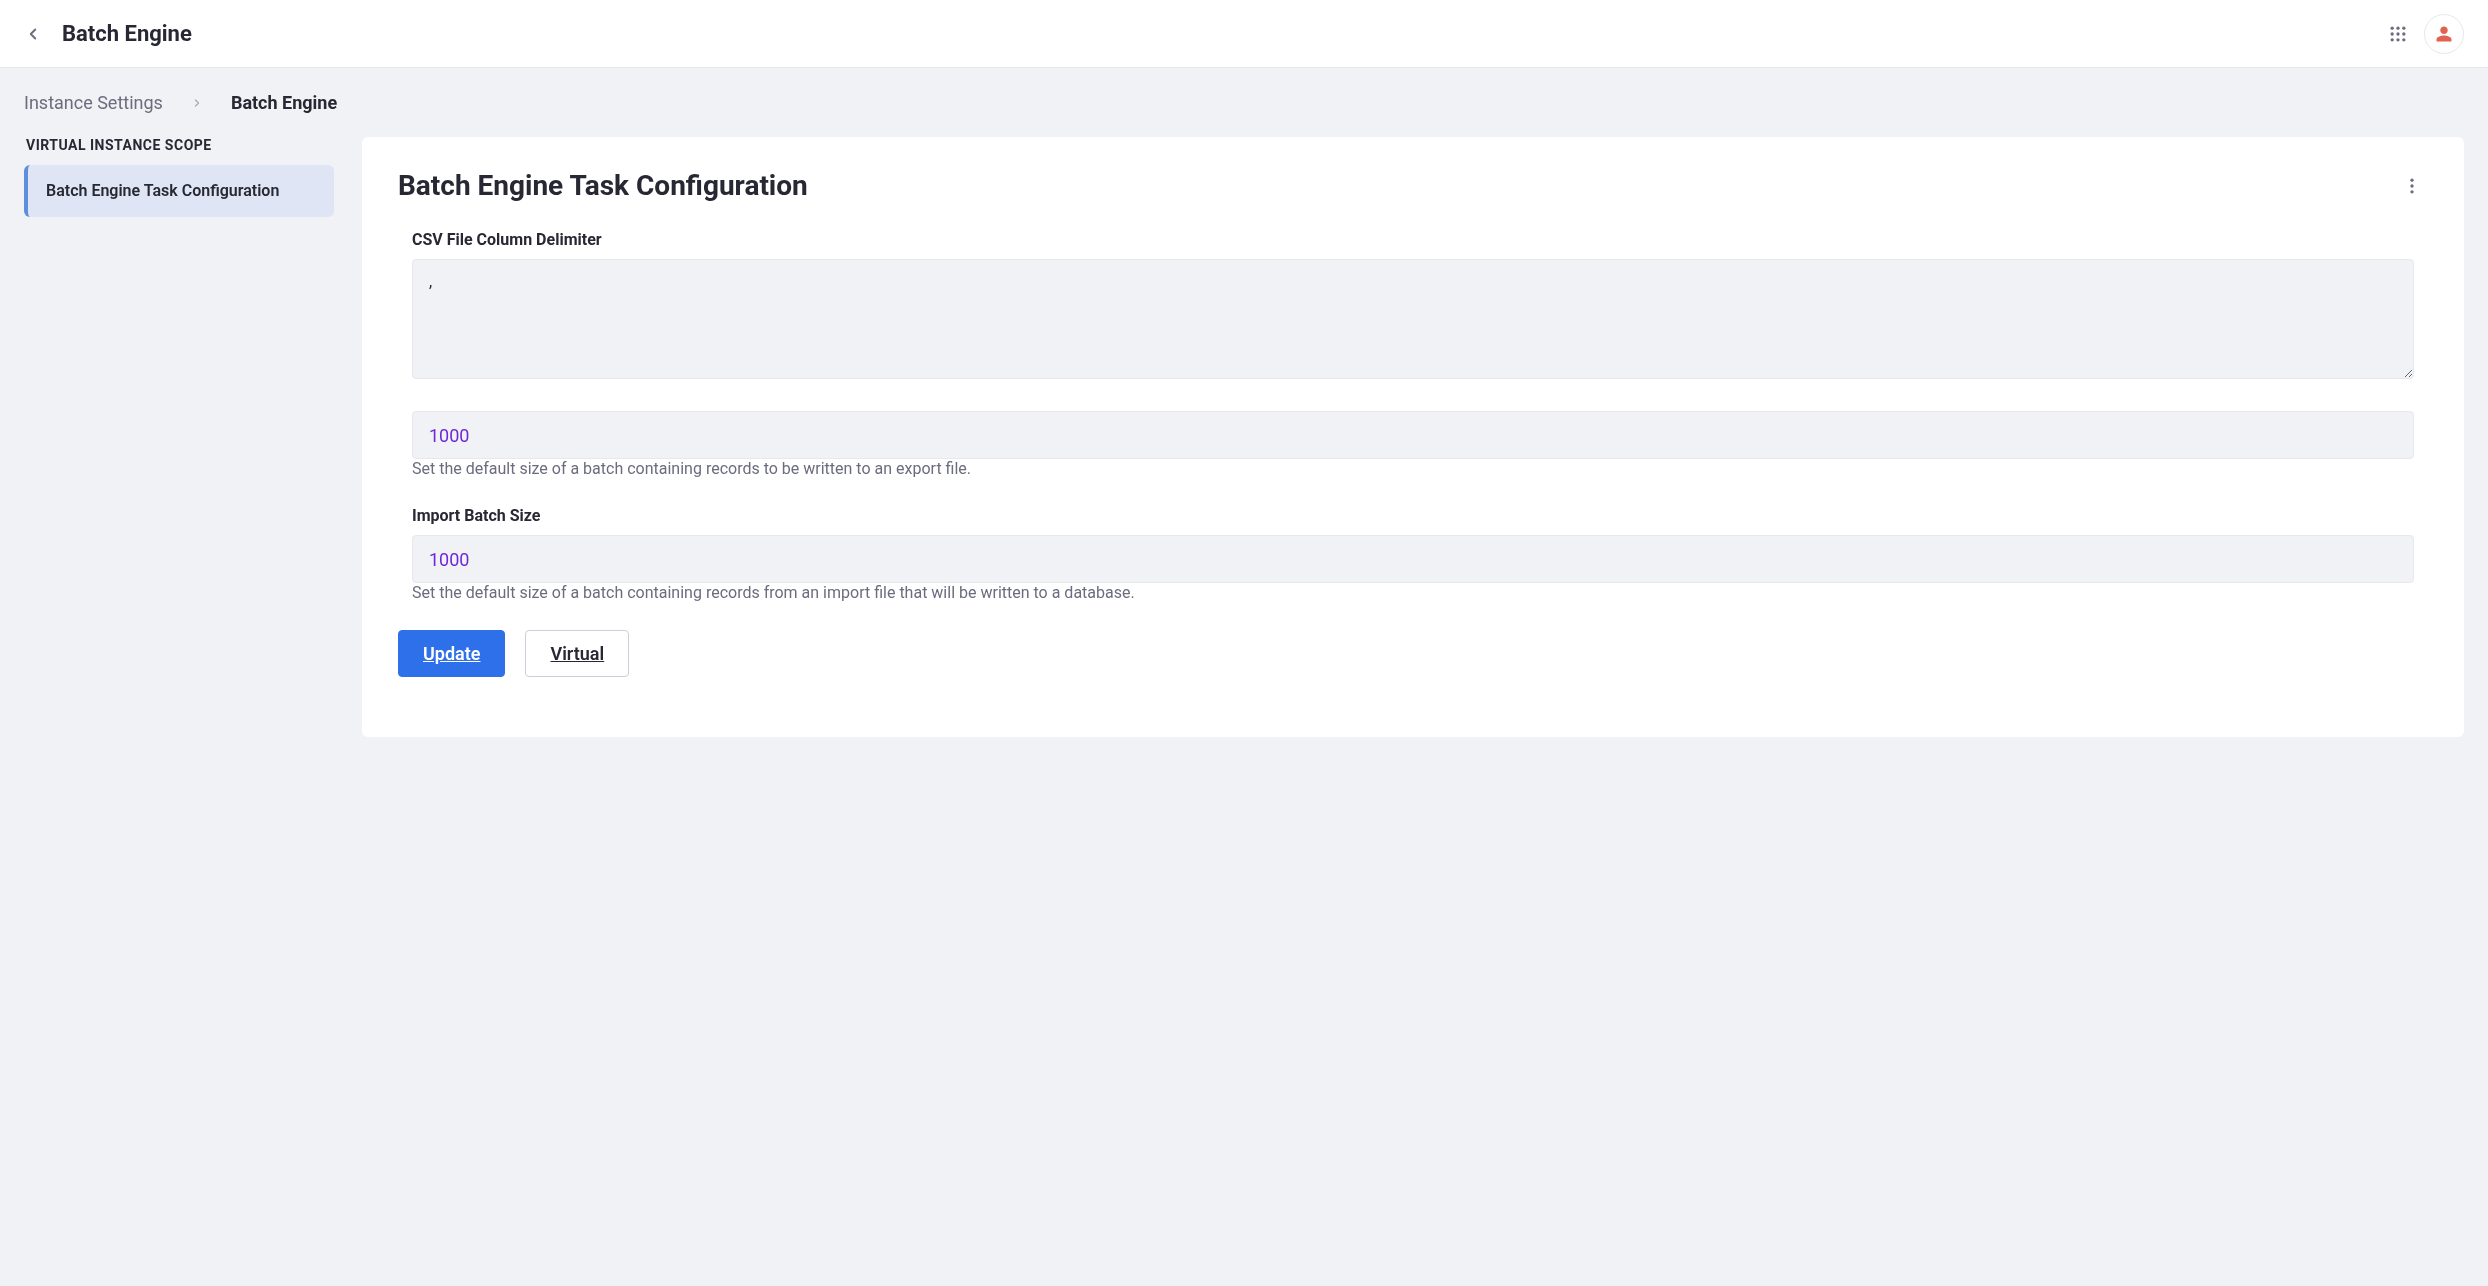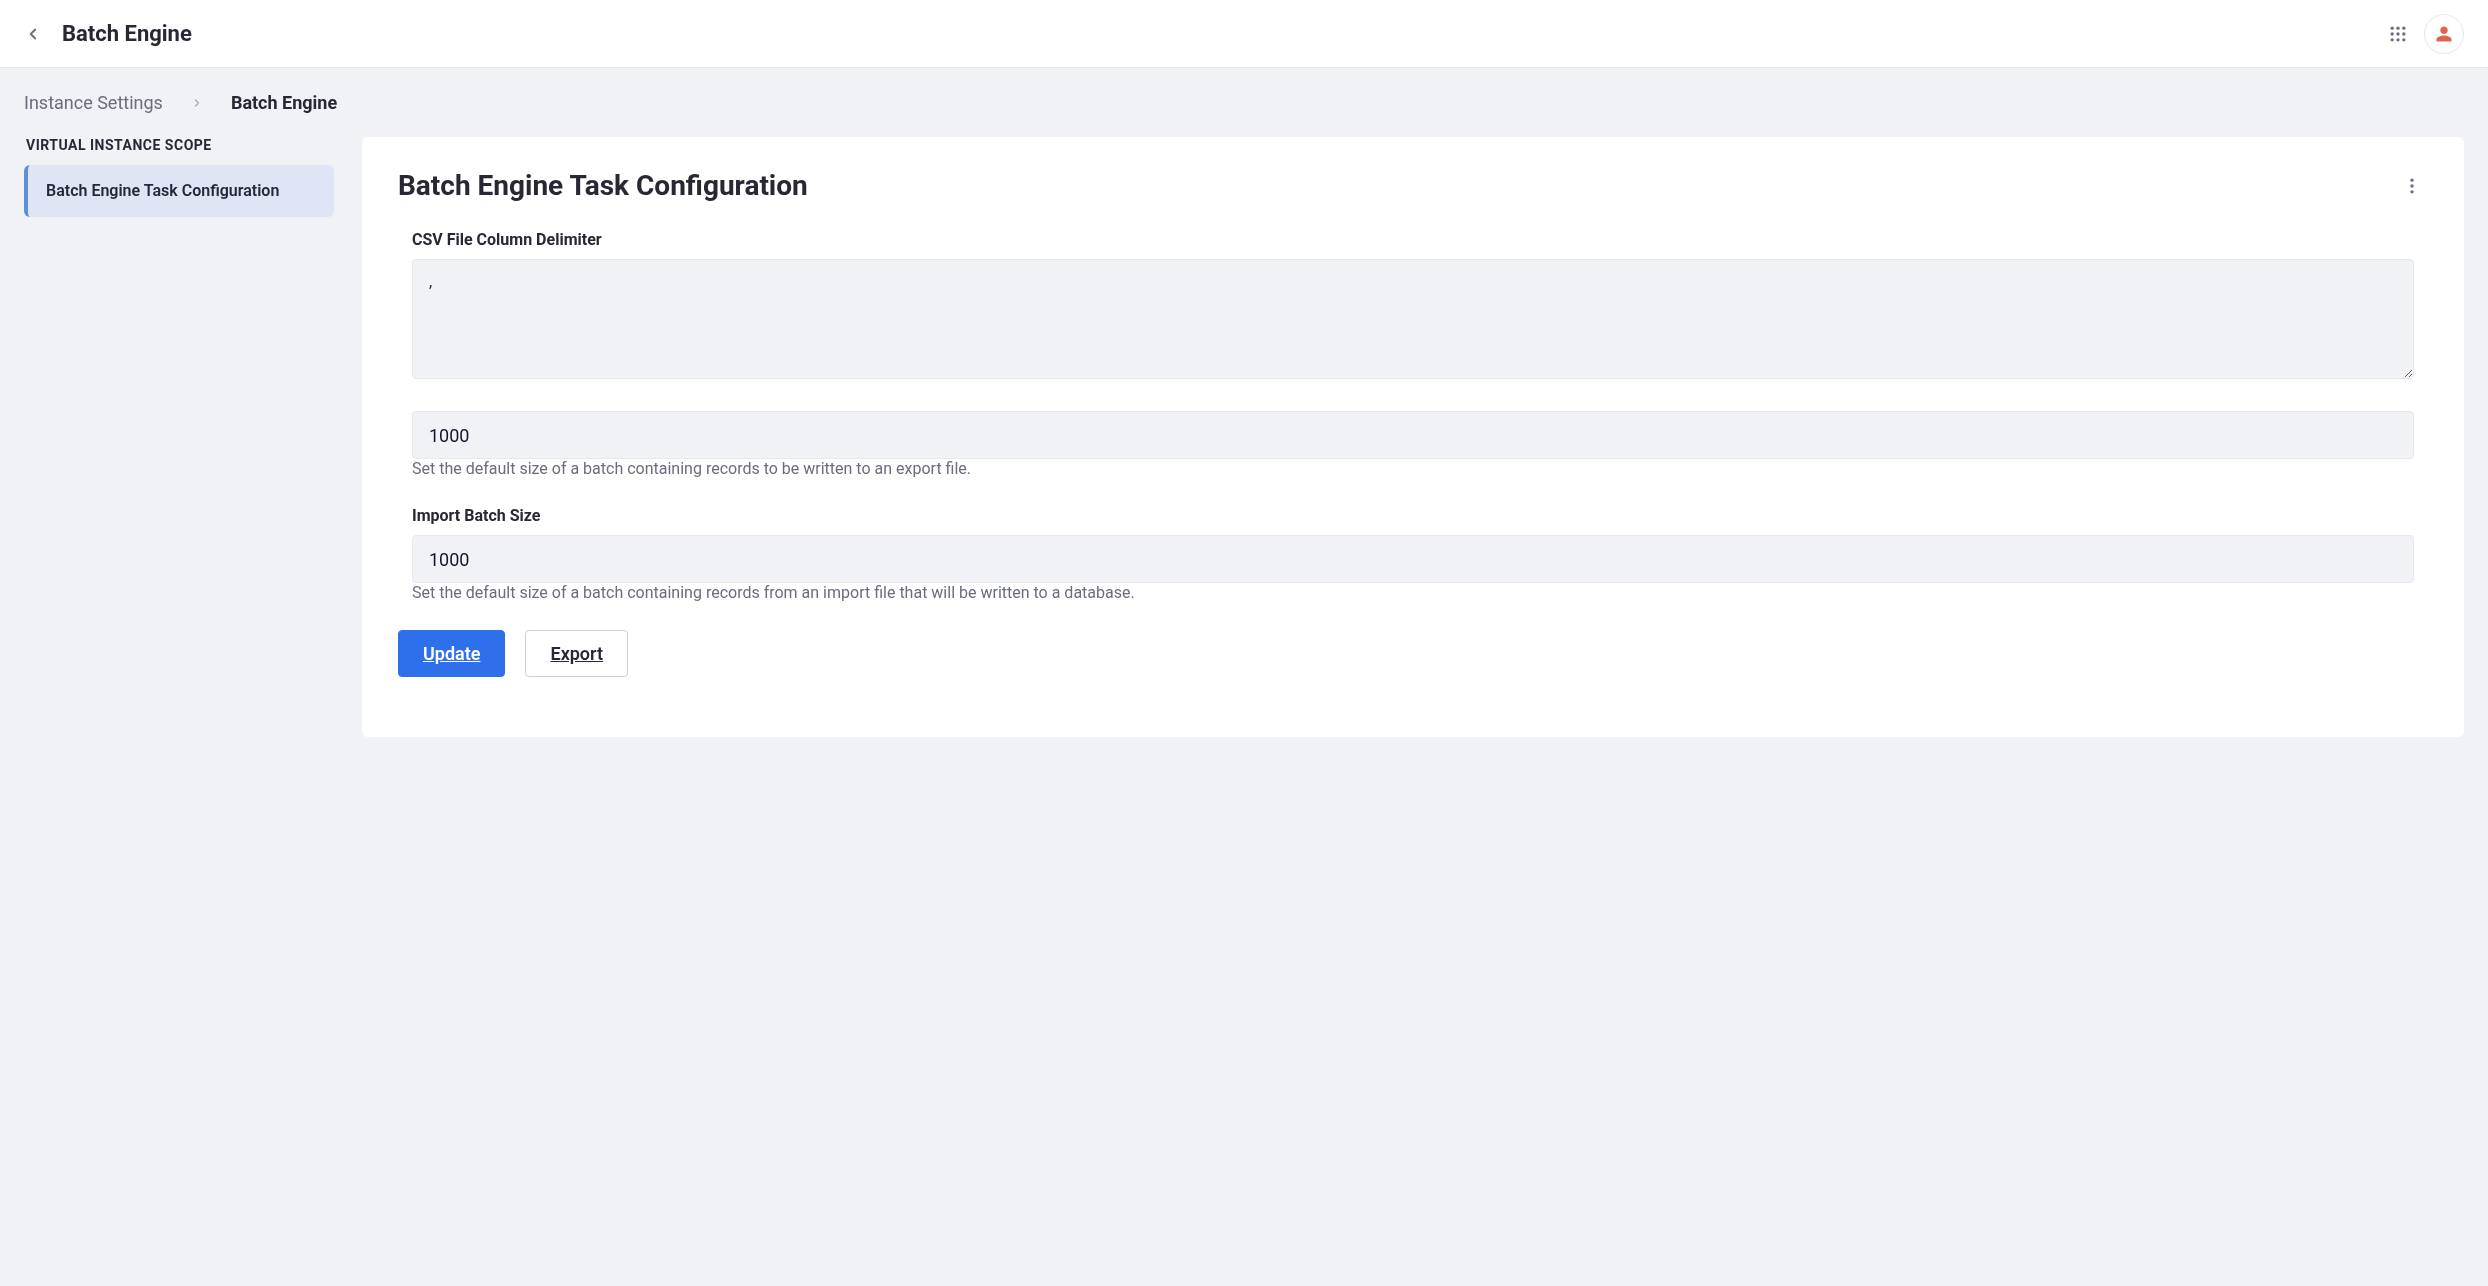--- a/index.html
+++ b/index.html
@@ -163,21 +163,21 @@
       resize: vertical;
     }
     .form-input {
       width: 100%;
       height: 48px;
       background: #f1f2f5;
       border: 1px solid #e7e7ed;
       border-radius: 4px;
       padding: 0 16px;
       font-size: 18px;
-      color: #0f172a;
+      color: #6d28d9;
       font-family: inherit;
     }
     .form-help {
       font-size: 16px;
       color: #6b6c7e;
     }
     .button-row {
       display: flex;
       gap: 20px;
       padding: 0 0;
@@ -280,18 +280,18 @@
       </div>
 
       <div class="form-group">
         <label class="form-label">Import Batch Size</label>
         <input type="text" class="form-input" value="1000" style="">
         <div class="form-help">Set the default size of a batch containing records from an import file that will be written to a database.</div>
       </div>
 
       <div class="button-row">
         <button class="btn btn-primary">Update</button>
-        <button class="btn btn-secondary">Export</button>
+        <button class="btn btn-secondary">Virtual</button>
       </div>
     </main>
 
   </div>
 </div>
 
 </body></html>

